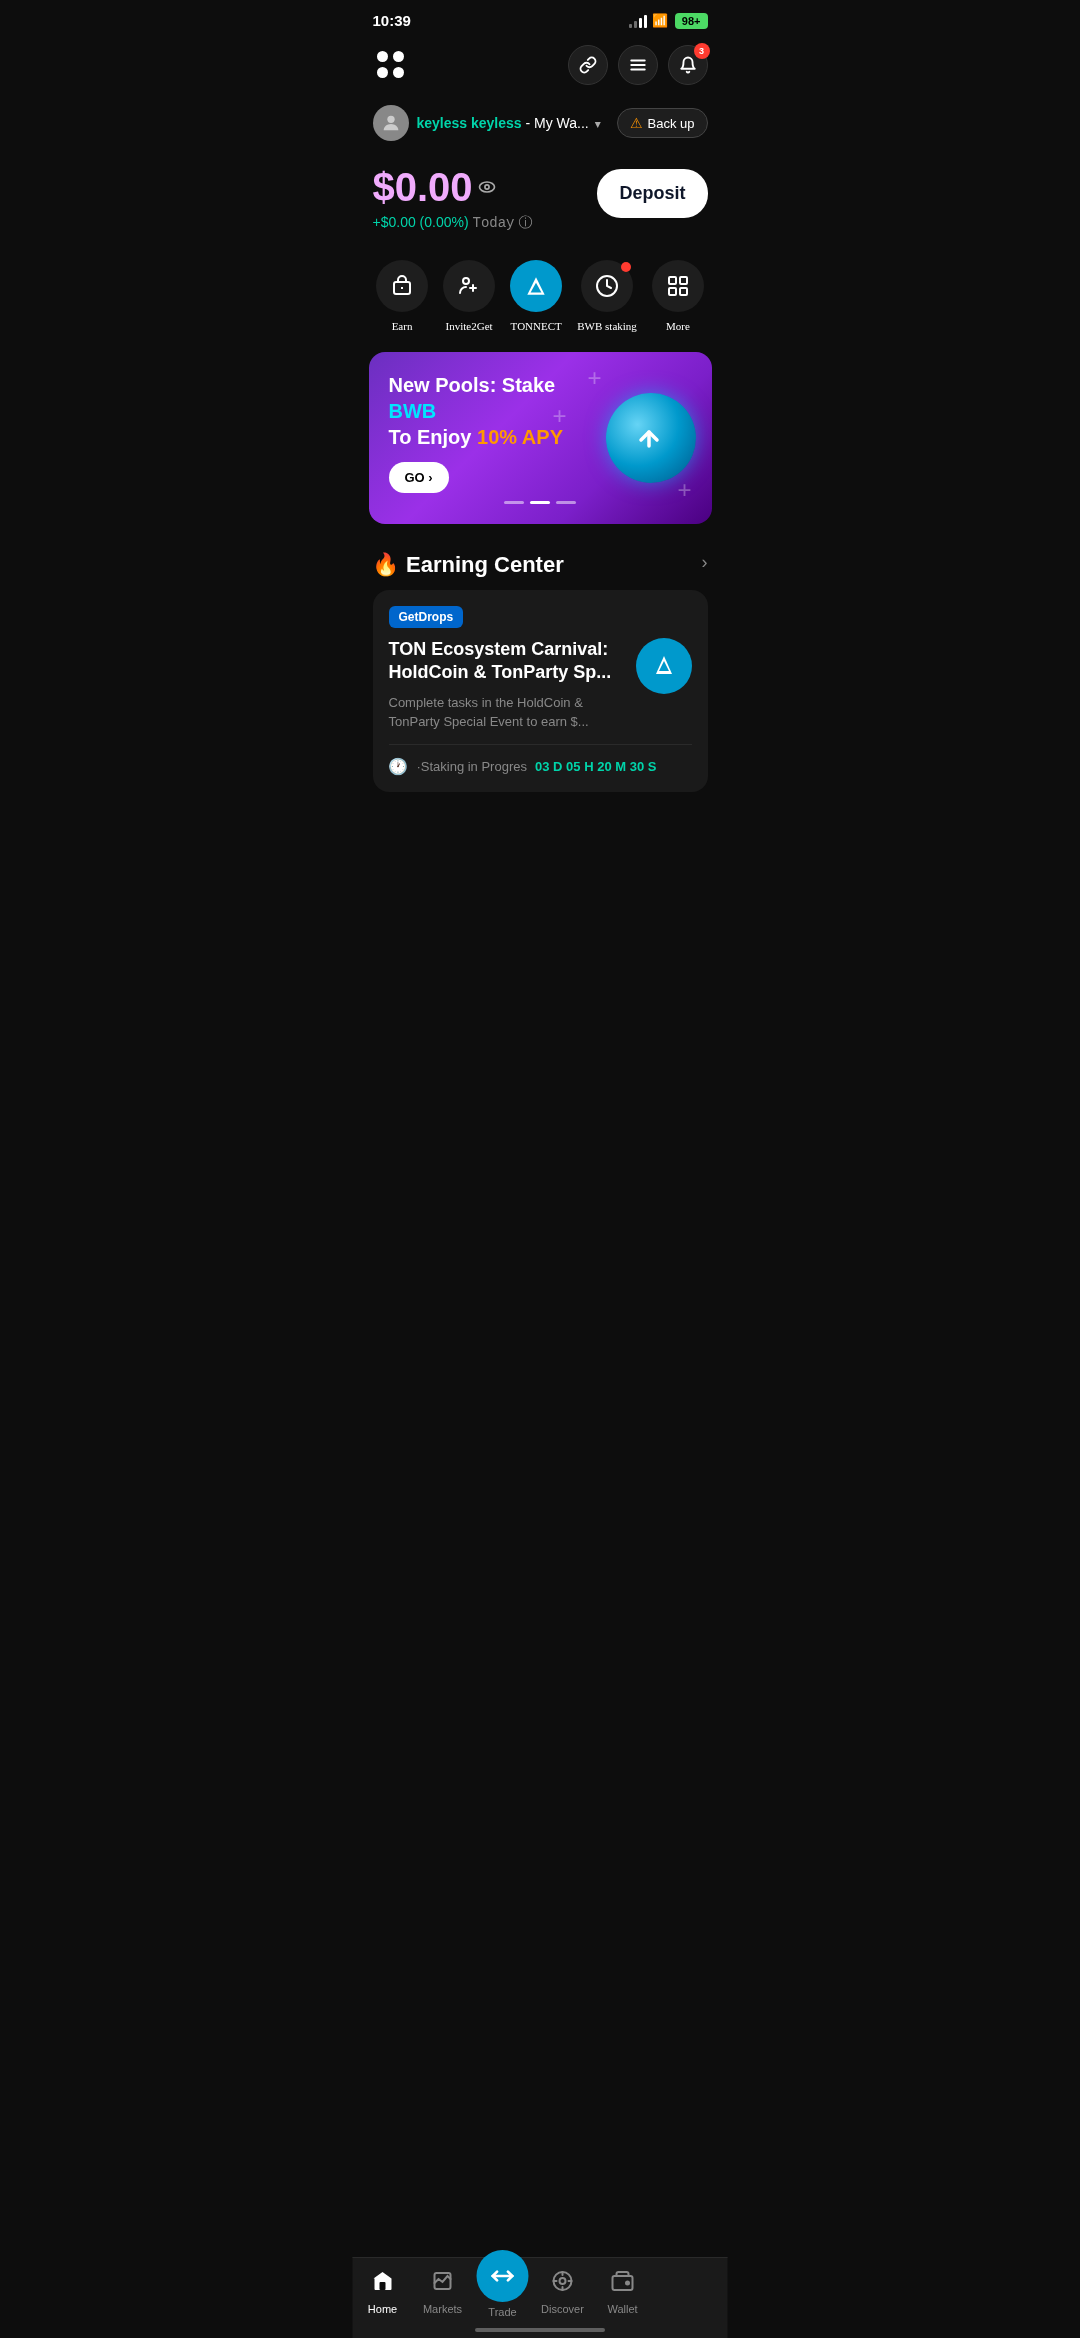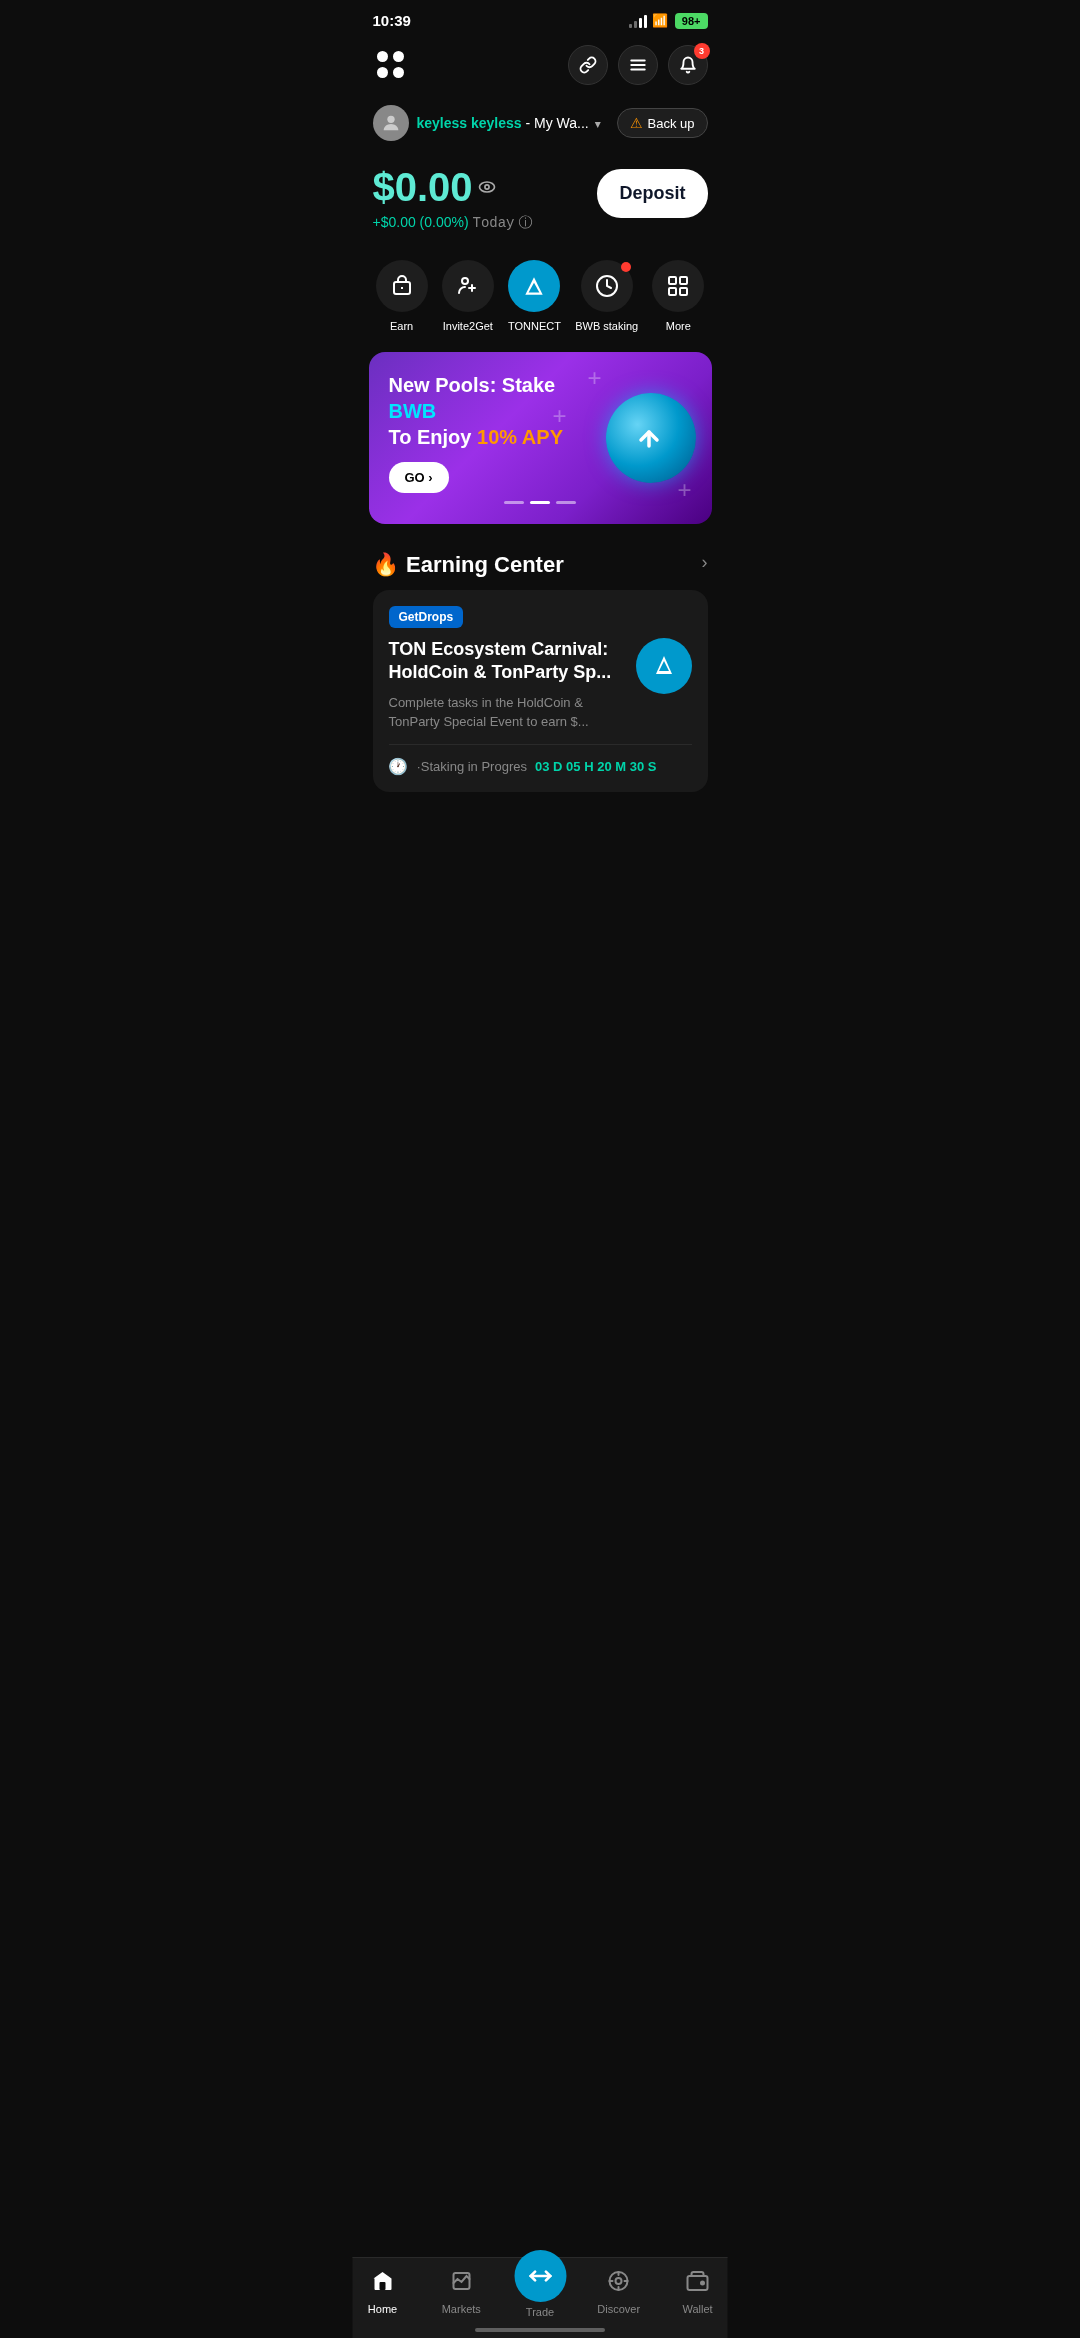--- a/index.html
+++ b/index.html
@@ -178,21 +178,21 @@
     .balance-section {
       padding: 8px 20px 16px;
       display: flex;
       align-items: flex-start;
       justify-content: space-between;
     }
     .balance-left { flex: 1; }
     .balance-amount {
       font-size: 40px;
       font-weight: 700;
-      color: #5eead4;
+      color: #f0abfc;
       display: flex;
       align-items: center;
       gap: 4px;
     }
     .eye-icon {
       font-size: 18px;
       color: #aaa;
       margin-top: 4px;
     }
     .balance-change {
@@ -222,20 +222,21 @@
       display: flex;
       justify-content: space-around;
       padding: 12px 16px 8px;
     }
     .action-item {
       display: flex;
       flex-direction: column;
       align-items: center;
       gap: 8px;
       cursor: pointer;
+      font-family: Liberation Serif, serif;
     }
     .action-icon-wrap {
       width: 52px;
       height: 52px;
       border-radius: 50%;
       background: #1e1e1e;
       display: flex;
       align-items: center;
       justify-content: center;
       font-size: 20px;
@@ -432,21 +433,21 @@
     
     .bottom-nav {
       position: fixed;
       bottom: 0;
       left: 50%;
       transform: translateX(-50%);
       width: 375px;
       background: #1a1a1a;
       border-top: 1px solid #2a2a2a;
       display: flex;
-      justify-content: space-between;
+      justify-content: flex-start;
       align-items: center;
       padding: 8px 0 20px;
     }
     .nav-item {
       display: flex;
       flex-direction: column;
       align-items: center;
       gap: 4px;
       cursor: pointer;
       min-width: 60px;

